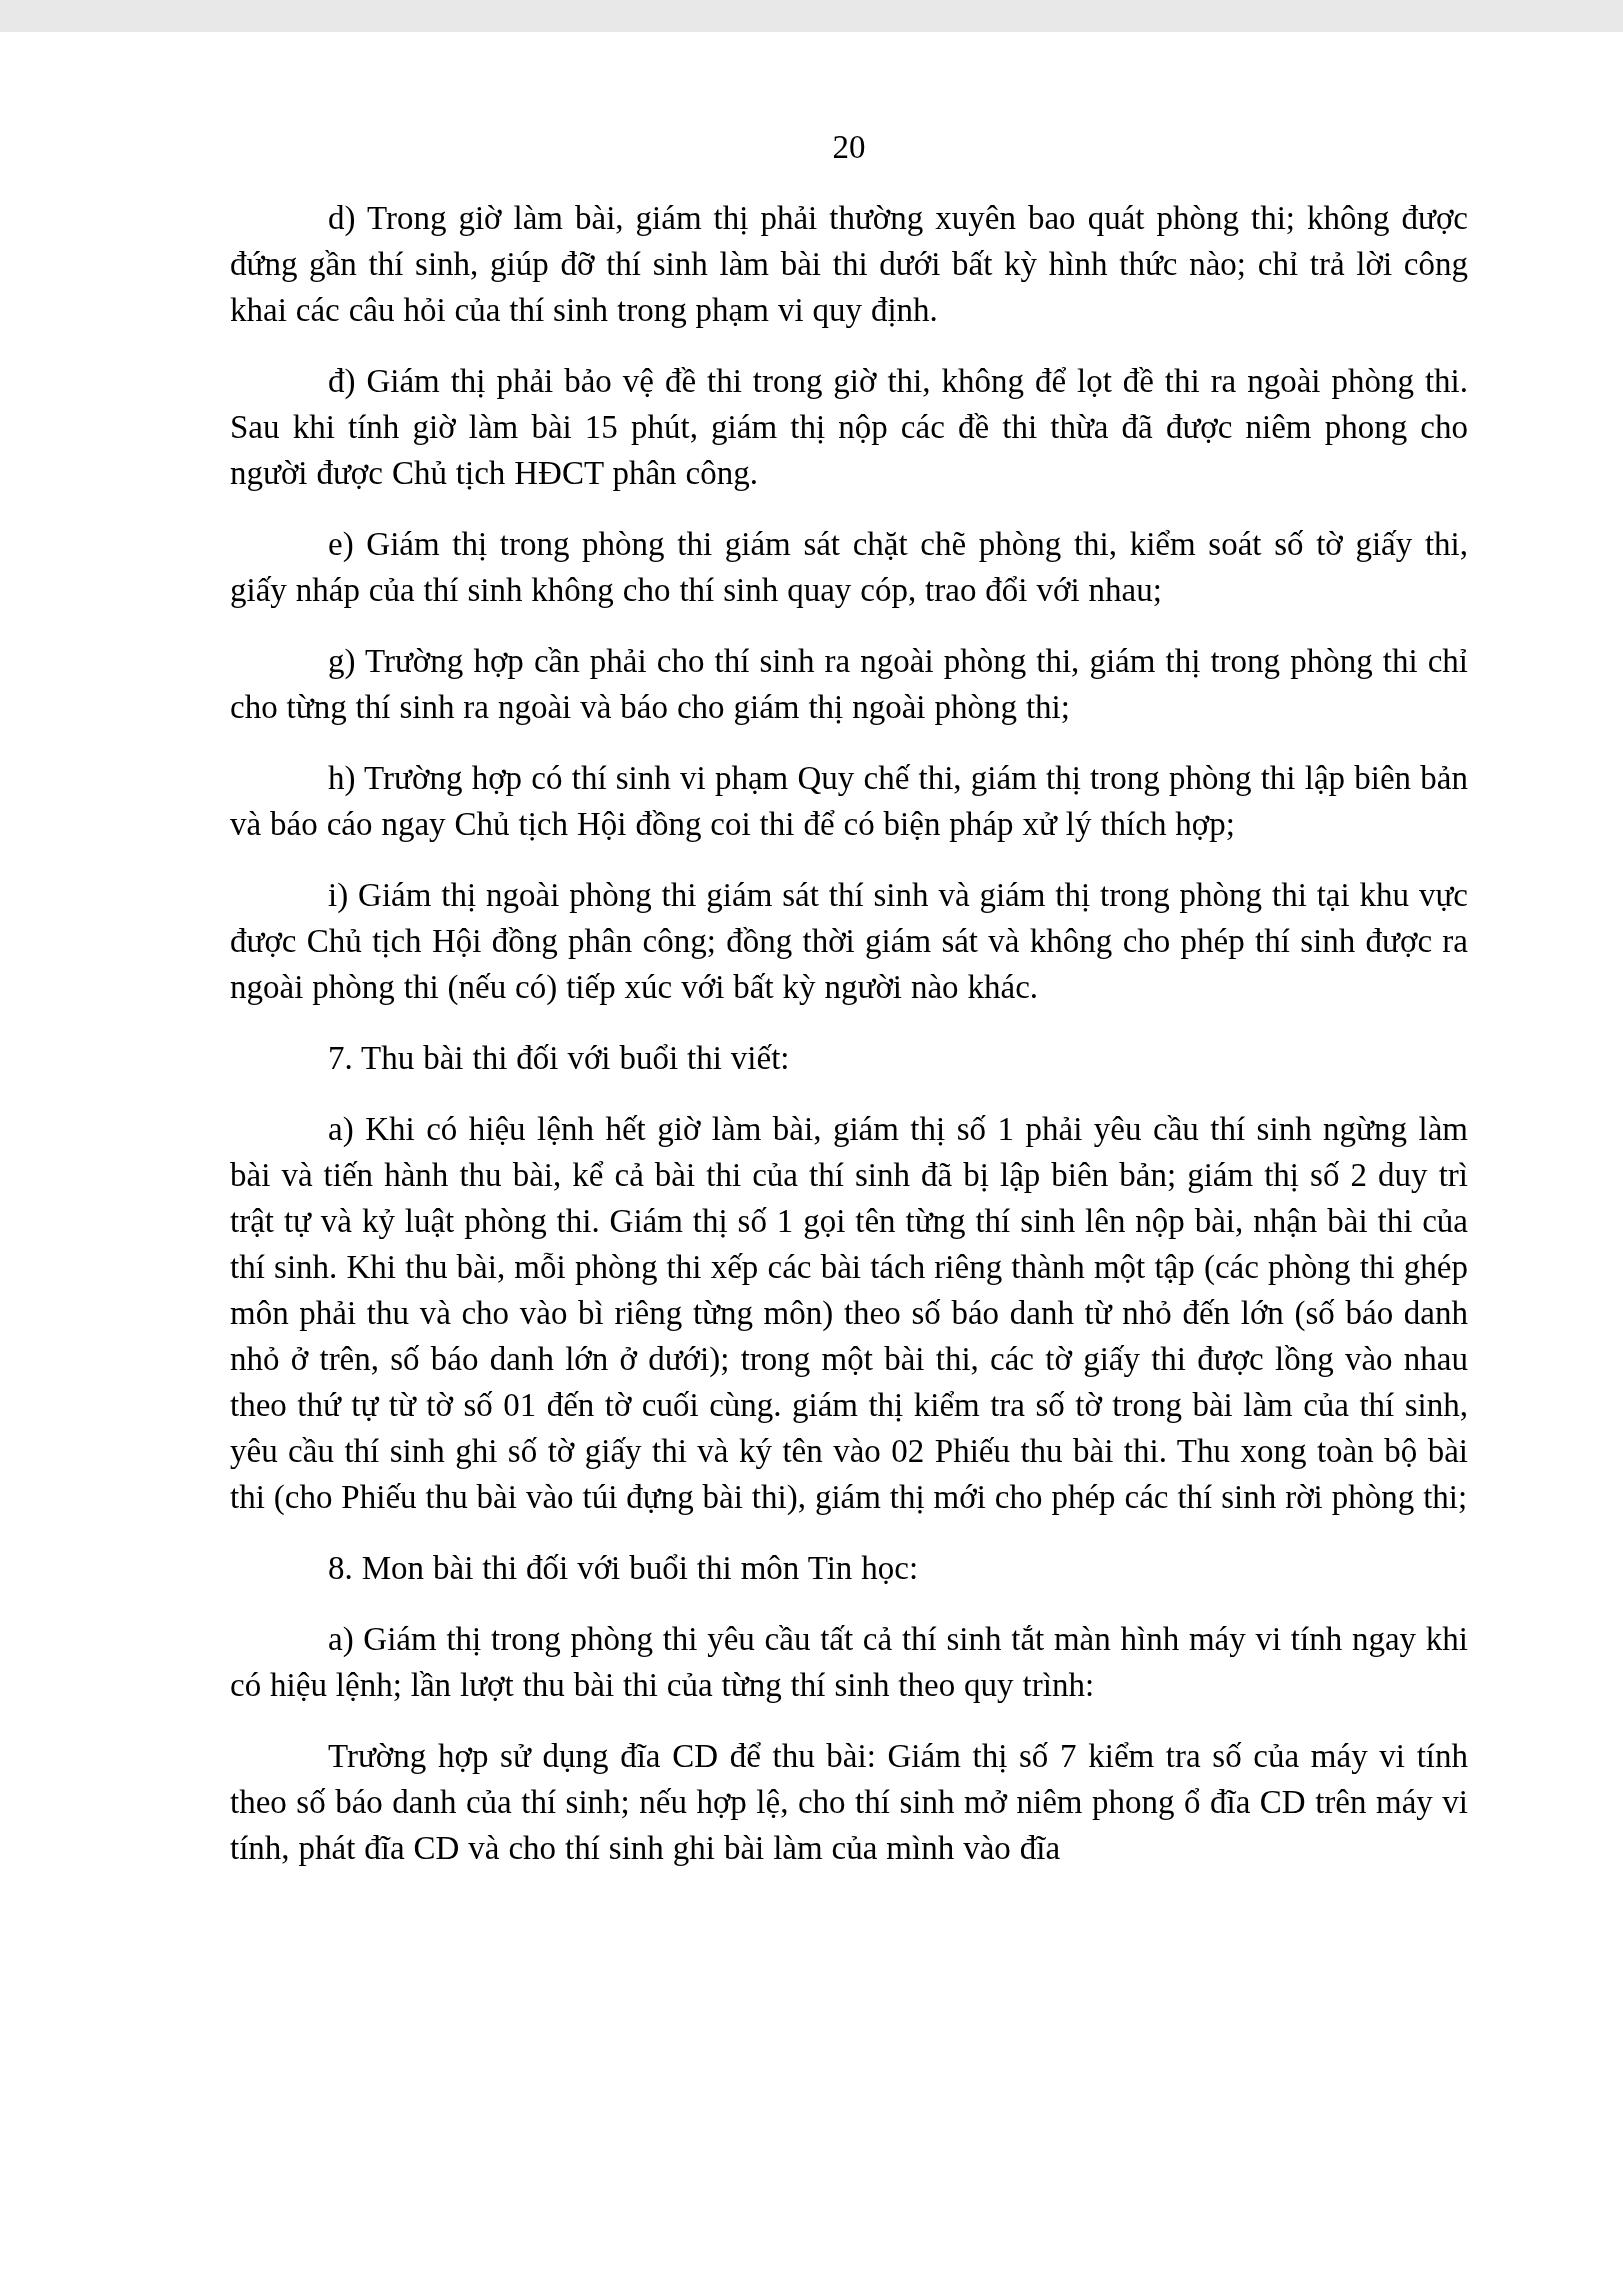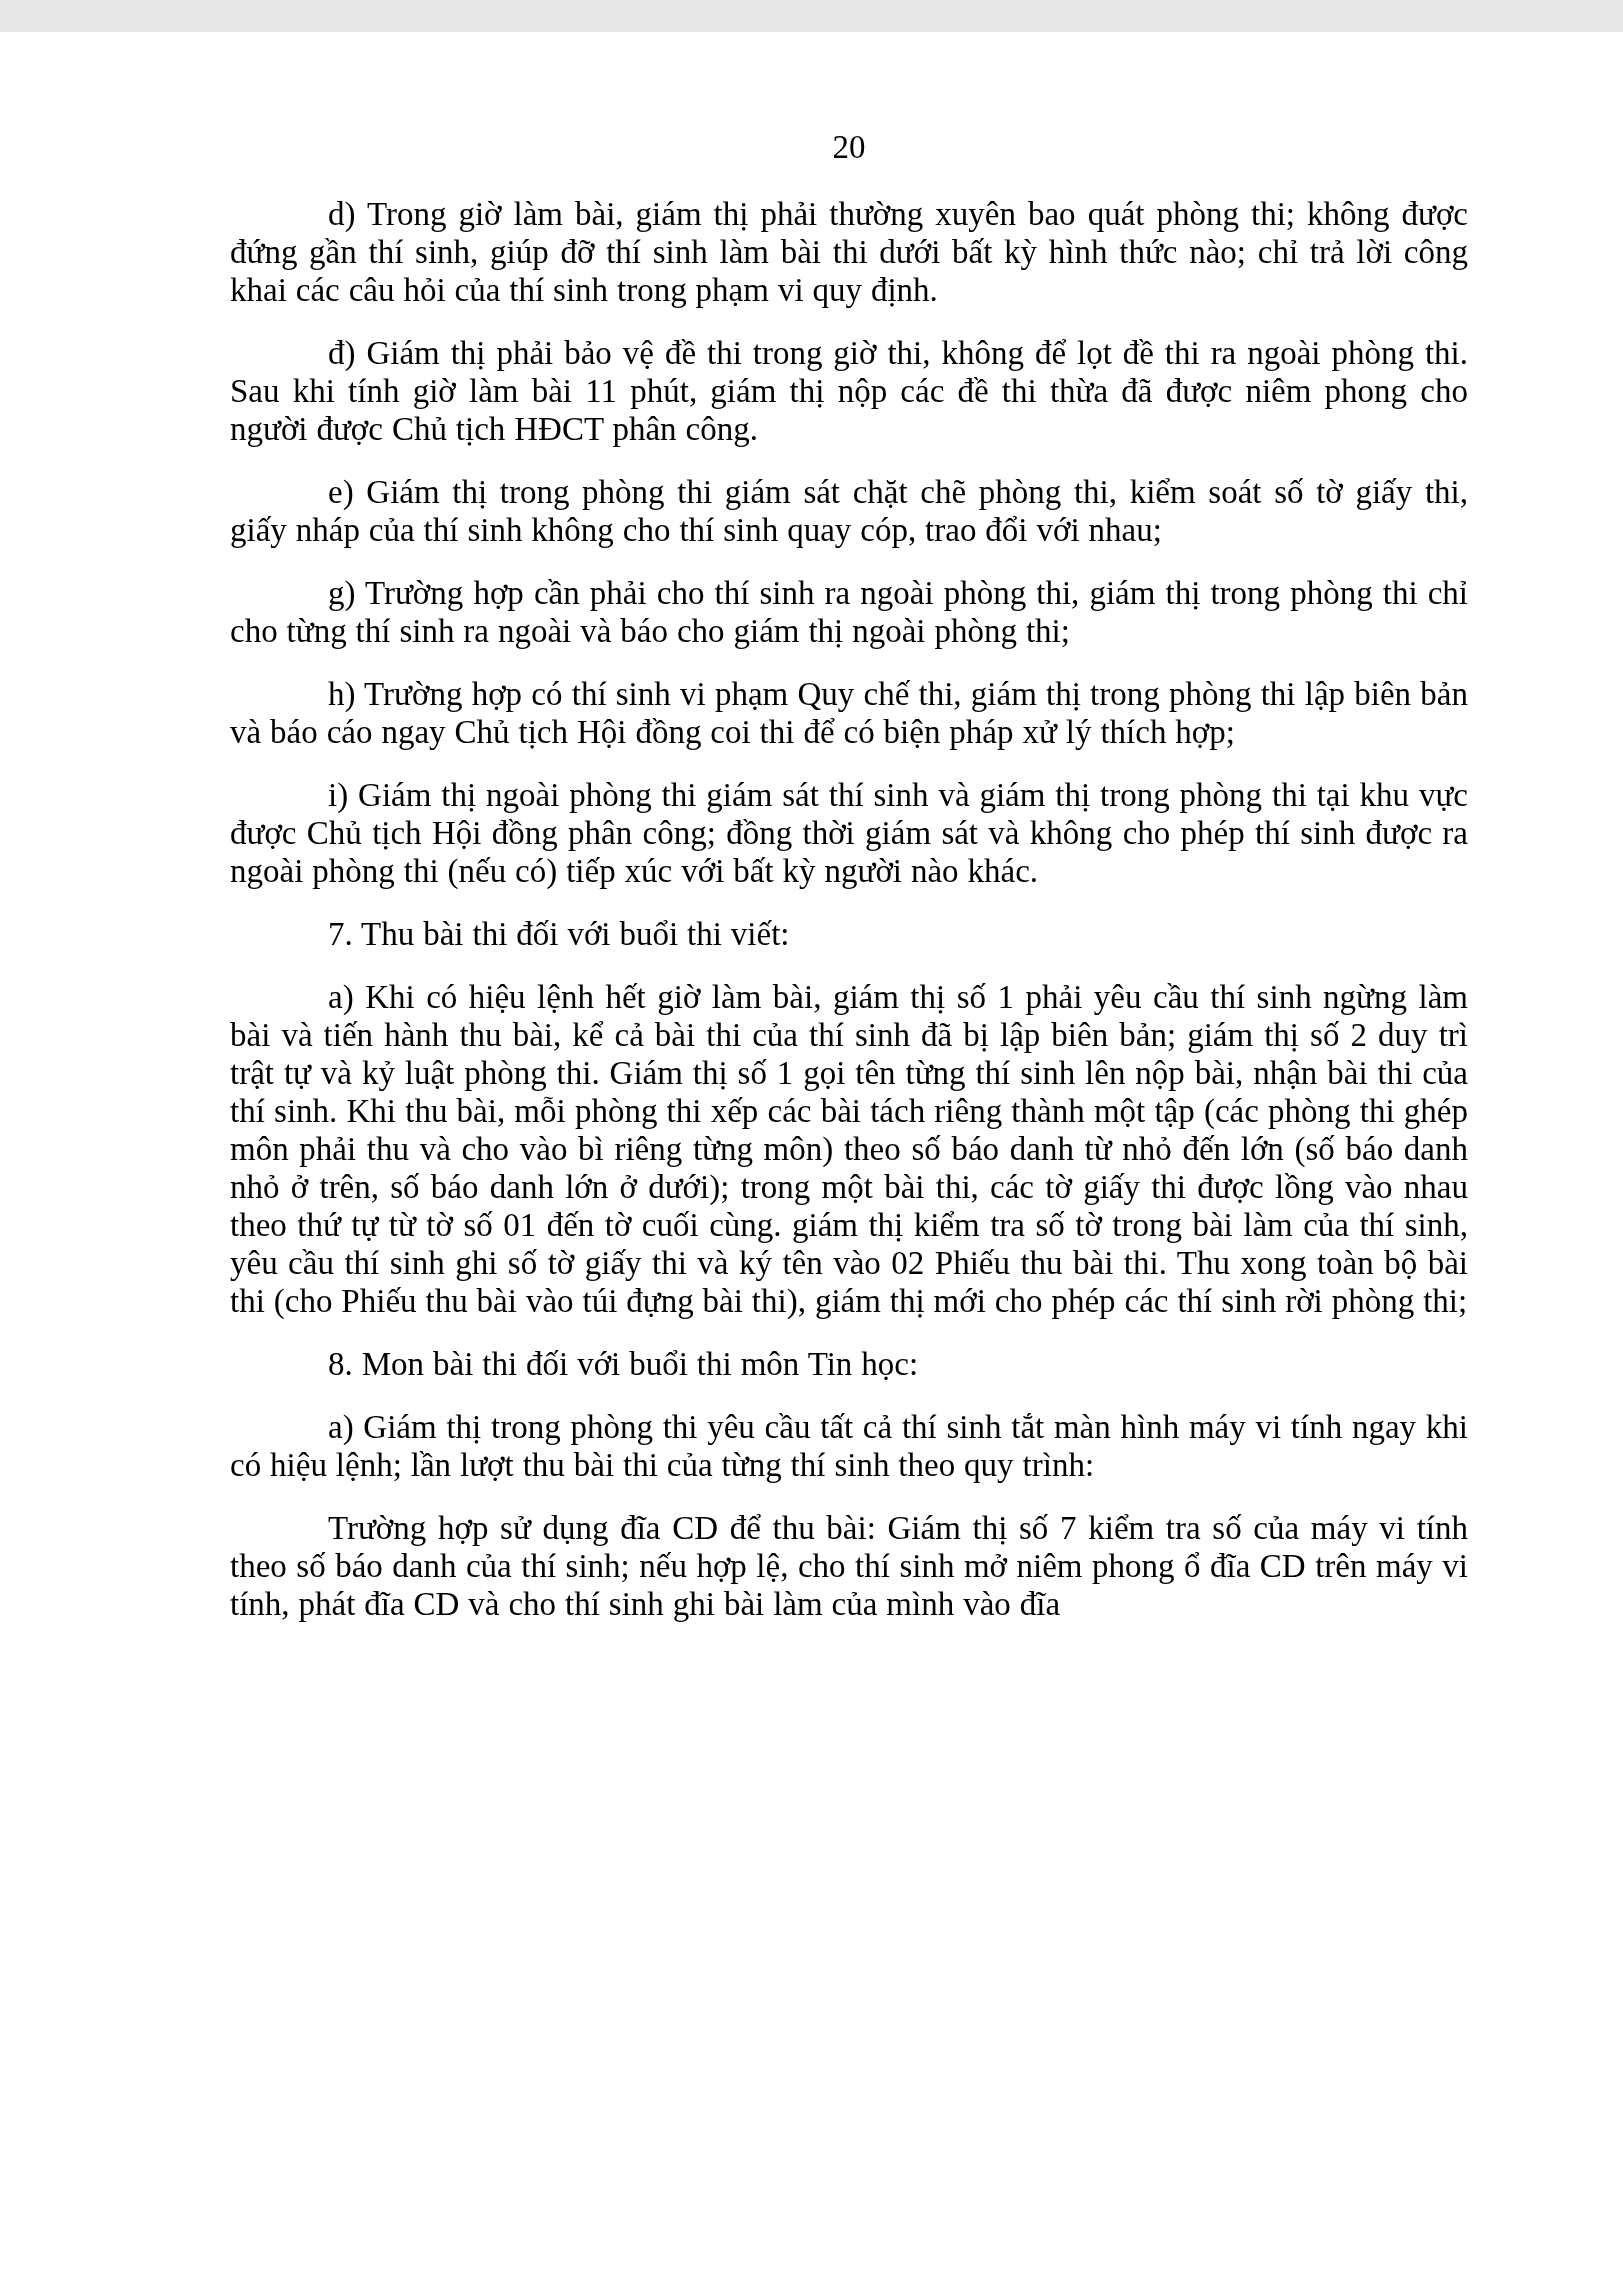--- a/index.html
+++ b/index.html
@@ -24,36 +24,36 @@
     width: 1238px;
   }
   .page-number {
     font-size: 33px;
     line-height: 46px;
     text-align: center;
     margin: 0;
   }
   p.para {
     font-size: 33px;
-    line-height: 38px;
+    line-height: 46px;
     text-align: justify;
     text-indent: 98px;
     margin: 25px 0 0 0;
     word-spacing: 0.7px;
   }
 </style>
 </head>
 <body>
 
 <div class="page">
   <div class="content">
     <div class="page-number">20</div>
 
     <p class="para">d) Trong giờ làm bài, giám thị phải thường xuyên bao quát phòng thi; không được đứng gần thí sinh, giúp đỡ thí sinh làm bài thi dưới bất kỳ hình thức nào; chỉ trả lời công khai các câu hỏi của thí sinh trong phạm vi quy định.</p>
-    <p class="para">đ) Giám thị phải bảo vệ đề thi trong giờ thi, không để lọt đề thi ra ngoài phòng thi. Sau khi tính giờ làm bài 11 phút, giám thị nộp các đề thi thừa đã được niêm phong cho người được Chủ tịch HĐCT phân công.</p>
+    <p class="para">đ) Giám thị phải bảo vệ đề thi trong giờ thi, không để lọt đề thi ra ngoài phòng thi. Sau khi tính giờ làm bài 15 phút, giám thị nộp các đề thi thừa đã được niêm phong cho người được Chủ tịch HĐCT phân công.</p>
     <p class="para">e) Giám thị trong phòng thi giám sát chặt chẽ phòng thi, kiểm soát số tờ giấy thi, giấy nháp của thí sinh không cho thí sinh quay cóp, trao đổi với nhau;</p>
     <p class="para">g) Trường hợp cần phải cho thí sinh ra ngoài phòng thi, giám thị trong phòng thi chỉ cho từng thí sinh ra ngoài và báo cho giám thị ngoài phòng thi;</p>
     <p class="para">h) Trường hợp có thí sinh vi phạm Quy chế thi, giám thị trong phòng thi lập biên bản và báo cáo ngay Chủ tịch Hội đồng coi thi để có biện pháp xử lý thích hợp;</p>
     <p class="para">i) Giám thị ngoài phòng thi giám sát thí sinh và giám thị trong phòng thi tại khu vực được Chủ tịch Hội đồng phân công; đồng thời giám sát và không cho phép thí sinh được ra ngoài phòng thi (nếu có) tiếp xúc với bất kỳ người nào khác.</p>
     <p class="para">7. Thu bài thi đối với buổi thi viết:</p>
     <p class="para">a) Khi có hiệu lệnh hết giờ làm bài, giám thị số 1 phải yêu cầu thí sinh ngừng làm bài và tiến hành thu bài, kể cả bài thi của thí sinh đã bị lập biên bản; giám thị số 2 duy trì trật tự và kỷ luật phòng thi. Giám thị số 1 gọi tên từng thí sinh lên nộp bài, nhận bài thi của thí sinh. Khi thu bài, mỗi phòng thi xếp các bài tách riêng thành một tập (các phòng thi ghép môn phải thu và cho vào bì riêng từng môn) theo số báo danh từ nhỏ đến lớn (số báo danh nhỏ ở trên, số báo danh lớn ở dưới); trong một bài thi, các tờ giấy thi được lồng vào nhau theo thứ tự từ tờ số 01 đến tờ cuối cùng. giám thị kiểm tra số tờ trong bài làm của thí sinh, yêu cầu thí sinh ghi số tờ giấy thi và ký tên vào 02 Phiếu thu bài thi. Thu xong toàn bộ bài thi (cho Phiếu thu bài vào túi đựng bài thi), giám thị mới cho phép các thí sinh rời phòng thi;</p>
     <p class="para">8. Mon bài thi đối với buổi thi môn Tin học:</p>
     <p class="para">a) Giám thị trong phòng thi yêu cầu tất cả thí sinh tắt màn hình máy vi tính ngay khi có hiệu lệnh; lần lượt thu bài thi của từng thí sinh theo quy trình:</p>
     <p class="para">Trường hợp sử dụng đĩa CD để thu bài: Giám thị số 7 kiểm tra số của máy vi tính theo số báo danh của thí sinh; nếu hợp lệ, cho thí sinh mở niêm phong ổ đĩa CD trên máy vi tính, phát đĩa CD và cho thí sinh ghi bài làm của mình vào đĩa</p>
   </div>

